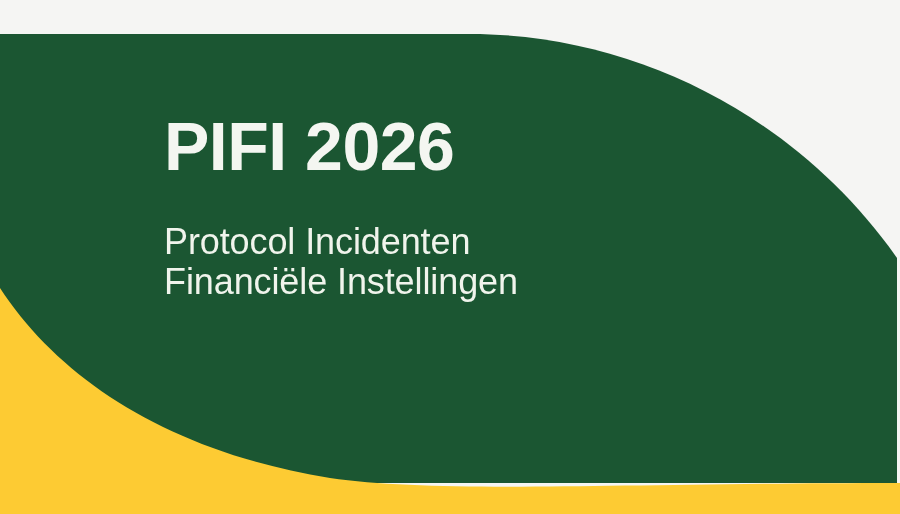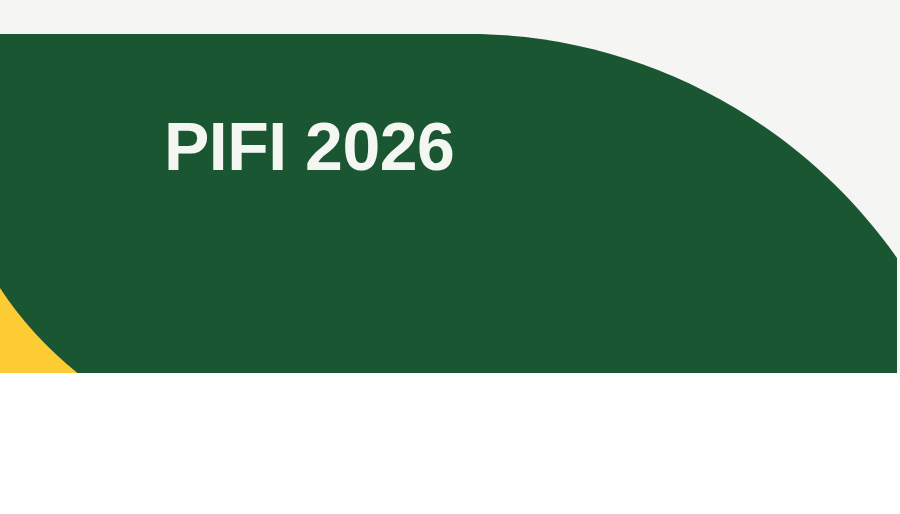--- a/index.html
+++ b/index.html
@@ -5,21 +5,21 @@
 <style>
   html, body {
     margin: 0;
     padding: 0;
     background: #ffffff;
   }
 
   #cover {
     position: relative;
     width: 900px;
-    height: 373px;
+    height: 514px;
     overflow: hidden;
     background: #f5f5f3;
     font-family: "Liberation Sans", "DejaVu Sans", sans-serif;
     -webkit-font-smoothing: antialiased;
   }
 
   
   #shape-layer {
     position: absolute;
     inset: 0;
@@ -84,17 +84,19 @@
              L 900 514
              L 0 514
              Z"></path>
   </svg>
 
   <div id="text-block">
 
     <h1 id="title">PIFI 2026</h1>
 
     <p id="subtitle">
+      <span class="sub-line">Protocol Incidenten</span>
+      <span class="sub-line">Financiële Instellingen</span>
     </p>
 
   </div>
 
 </div>
 
 </body></html>

